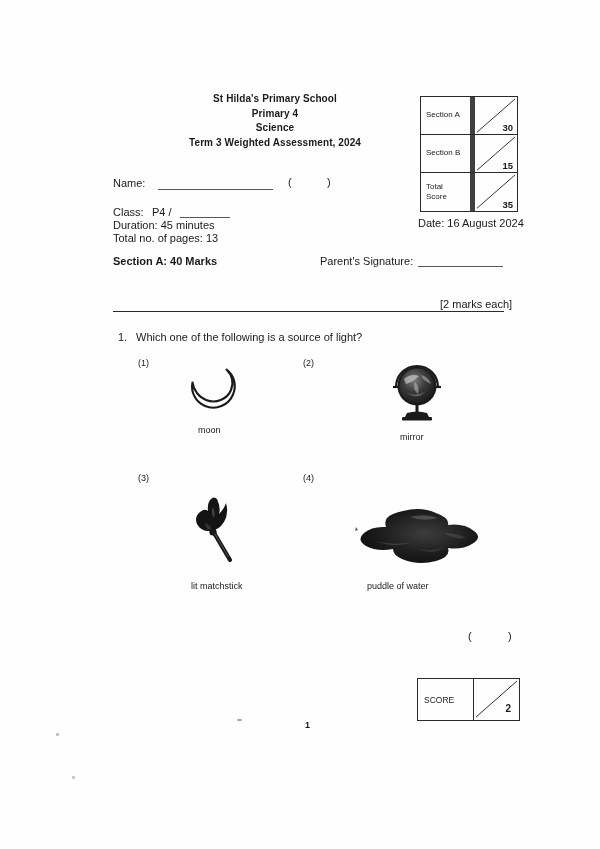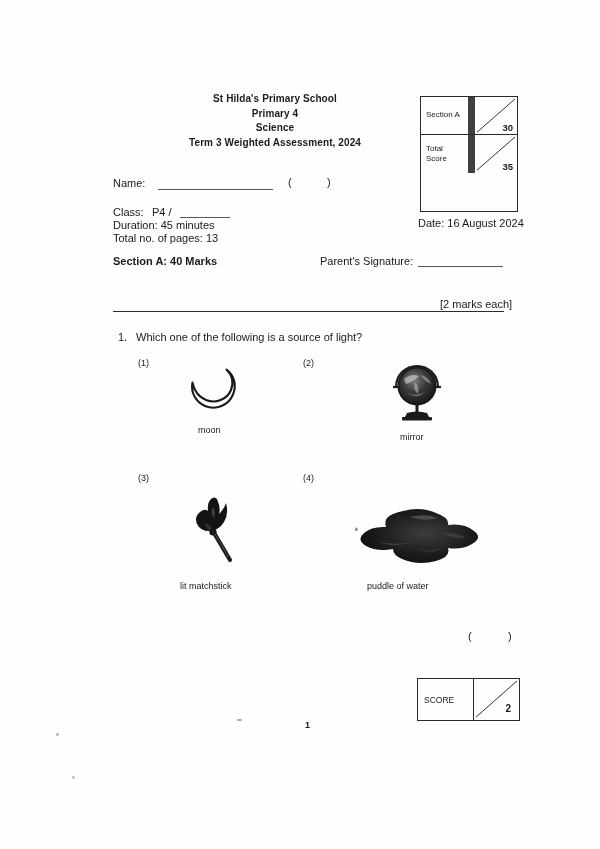--- a/index.html
+++ b/index.html
@@ -52,21 +52,21 @@
     position: relative;
     height: 33.33%;
     box-sizing: border-box;
     border-bottom: 1px solid #2a2a2a;
     display: flex;
   }
   .score-row:last-child { border-bottom: none; justify-content: flex-end; }
   .score-label {
     width: 54px;
     box-sizing: border-box;
-    border-right: 7px solid #404040;
+    border-right: 5px solid #404040;
     display: flex;
     flex-direction: column;
     justify-content: center;
     padding-left: 5px;
     font-size: 8px;
     line-height: 10px;
   }
   .score-val {
     flex: 1;
     position: relative;
@@ -177,20 +177,31 @@
         <span>Section A</span>
       </div>
       <div class="score-val">
         <svg class="diag" viewBox="0 0 44 39" preserveAspectRatio="none">
           <line x1="2" y1="37" x2="42" y2="2" stroke="#2a2a2a" stroke-width="1"></line>
         </svg>
         <span class="num">30</span>
       </div>
     </div>
 
+    <div class="score-row">
+      <div class="score-label">
+        <span>Section B</span>
+      </div>
+      <div class="score-val">
+        <svg class="diag" viewBox="0 0 44 39" preserveAspectRatio="none">
+          <line x1="2" y1="37" x2="42" y2="2" stroke="#2a2a2a" stroke-width="1"></line>
+        </svg>
+        <span class="num">15</span>
+      </div>
+    </div>
 
     <div class="score-row">
       <div class="score-label">
         <span>Total</span>
         <span>Score</span>
       </div>
       <div class="score-val">
         <svg class="diag" viewBox="0 0 44 39" preserveAspectRatio="none">
           <line x1="2" y1="37" x2="42" y2="2" stroke="#2a2a2a" stroke-width="1"></line>
         </svg>
@@ -262,21 +273,21 @@
     <path d="M24 2 q4 9 2 15 q5 -5 7 -11 q3 11 -2 19 q-5 8 -13 9 q-10 1 -14 -7
              q-3 -7 3 -12 q5 -4 8 -1 q-1 -8 3 -12 q3 -3 6 0 Z" fill="#141414"></path>
     <path d="M20 10 q3 6 1 11 q-4 -5 -1 -11 Z" fill="#6a6a6a" opacity="0.5"></path>
     <path d="M12 26 q6 2 8 8 q-8 -1 -8 -8 Z" fill="#555" opacity="0.45"></path>
 
     <circle cx="20" cy="35" r="3.6" fill="#111"></circle>
 
     <path d="M20.5 35 L37 63" stroke="#1a1a1a" stroke-width="4.2" stroke-linecap="round"></path>
     <path d="M22 37 L35.5 60" stroke="#888" stroke-width="1" opacity="0.5"></path>
   </svg>
-  <div class="opt-caption" style="left:180px; top:581px;">lit matchstick</div>
+  <div class="opt-caption" style="left:191px; top:581px;">lit matchstick</div>
 
   <div class="t opt-label" style="left:303px; top:472px;">(4)</div>
   <svg class="fig" style="left:348px; top:505px;" width="136" height="64" viewBox="0 0 136 64">
     <defs>
       <radialGradient id="puddleTex" cx="55%" cy="45%" r="65%">
         <stop offset="0%" stop-color="#3d3d3d"></stop>
         <stop offset="60%" stop-color="#1c1c1c"></stop>
         <stop offset="100%" stop-color="#0d0d0d"></stop>
       </radialGradient>
     </defs>

